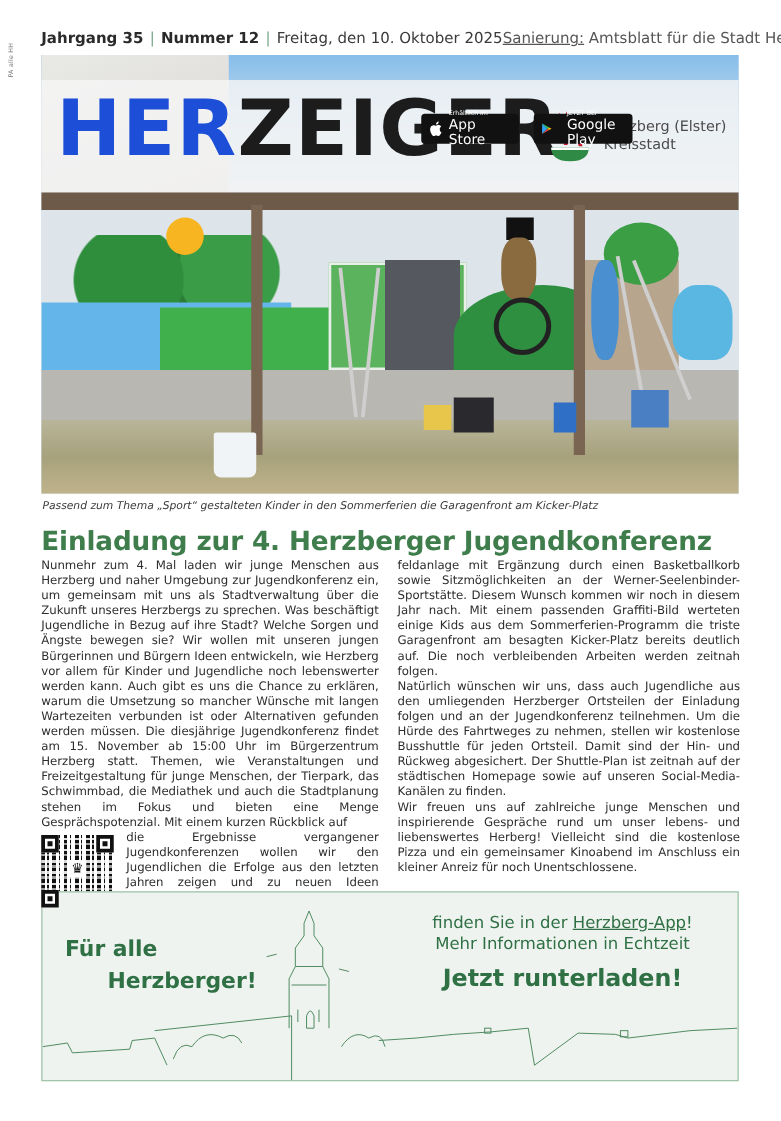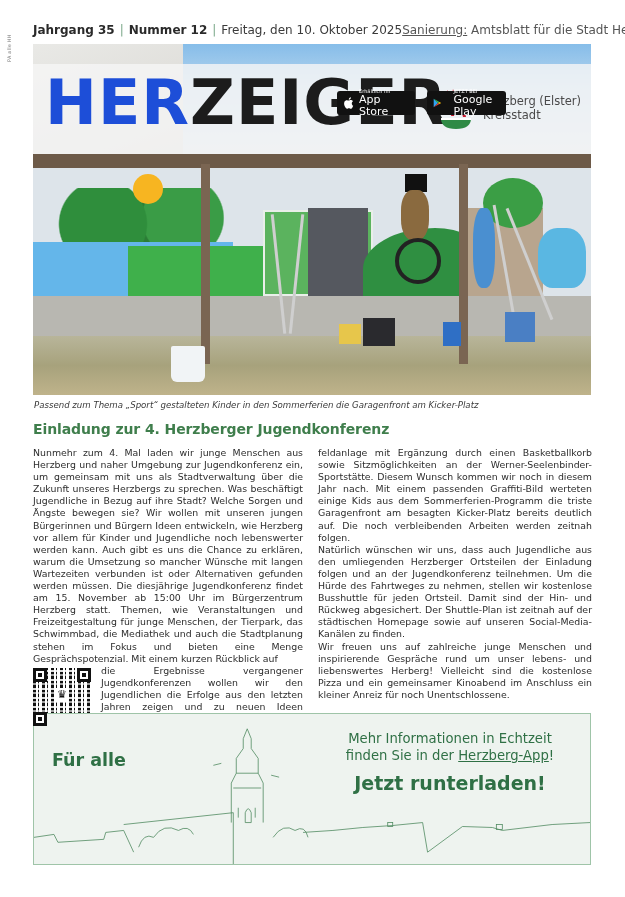--- a/index.html
+++ b/index.html
@@ -48,21 +48,21 @@
   .post { position: absolute; top: 10px; width: 9px; height: 200px; background: #7a6552; }
   .bucket { position: absolute; left: 138px; top: 192px; width: 34px; height: 36px; background: #f1f4f6; border-radius: 2px 2px 6px 6px; }
   .crate1 { position: absolute; left: 306px; top: 170px; width: 22px; height: 20px; background: #e7c64b; }
   .crate2 { position: absolute; left: 330px; top: 164px; width: 32px; height: 28px; background: #2a2a2e; }
   .crate3 { position: absolute; left: 410px; top: 168px; width: 18px; height: 24px; background: #2f6fc5; }
   .stool { position: absolute; left: 472px; top: 158px; width: 30px; height: 30px; background: #4a7fc4; }
   .ladder { position: absolute; width: 3px; height: 120px; background: #cfcfcf; }
 
   .caption { position: absolute; left: 34px; top: 400px; font-size: 8.6px; font-style: italic; color: #3a3a3a; }
 
-  .headline { position: absolute; left: 33px; top: 421px; font-size: 14px; font-weight: bold; color: #3f7e4c; white-space: nowrap; letter-spacing: -0.1px; }
+  .headline { position: absolute; left: 33px; top: 421px; font-size: 21px; font-weight: bold; color: #3f7e4c; white-space: nowrap; letter-spacing: -0.1px; }
 
   .col { position: absolute; top: 447px; font-size: 9.4px; line-height: 12.1px; color: #2d2d2d; text-align: justify; hyphens: auto; }
   .col p { margin: 0; }
   .col-left { left: 33px; width: 270px; }
   .col-right { left: 318px; width: 274px; }
   .qr { float: left; width: 58px; height: 58px; margin: 3px 10px 0 0; position: relative; background:
         repeating-linear-gradient(90deg, #111 0 3px, #fff 3px 5px, #111 5px 6px, #fff 6px 9px),
         #fff; }
   .qr::after { content: ""; position: absolute; inset: 0; background: repeating-linear-gradient(0deg, rgba(255,255,255,0.85) 0 2px, transparent 2px 5px, rgba(255,255,255,0.6) 5px 7px, transparent 7px 9px); }
   .qr .finder { position: absolute; width: 14px; height: 14px; border: 3px solid #111; background: #fff; z-index: 2; }
@@ -182,24 +182,25 @@
       <path d="M212 100 Q215 92 218 100 L218 110 L212 110 Z"></path>
       <path d="M180 52 L188 50 M238 62 L246 64"></path>
       <path d="M240 125 Q250 110 262 118 Q272 112 275 125"></path>
       <path d="M270 120 L300 118 L330 115 L360 113 L390 110 L395 140 L430 114 L460 115 L470 118 L520 112 L558 110"></path>
       <rect x="355" y="110" width="5" height="4"></rect>
       <rect x="464" y="112" width="6" height="5"></rect>
     </g>
   </svg>
   <div class="for-all">
     <div>Für alle</div>
+    <div class="l2">Herzberger!</div>
   </div>
   <div class="info">
+    <div><span>finden Sie in der </span><u>Herzberg-App</u><span>!</span></div>
     <div>Mehr Informationen in Echtzeit</div>
-    <div><span>finden Sie in der </span><u>Herzberg-App</u><span>!</span></div>
   </div>
   <div class="cta">Jetzt runterladen!</div>
 </div>
 
 <div class="store appstore">
   <svg width="12" height="14" viewBox="0 0 12 14">
     <path d="M9.5 7.4c0-1.6 1.3-2.3 1.3-2.4-.7-1-1.8-1.2-2.2-1.2-.9-.1-1.8.6-2.3.6-.5 0-1.2-.5-2-.5C3.2 3.9 2.2 4.5 1.7 5.5c-1.1 1.9-.3 4.7.8 6.2.5.8 1.1 1.6 1.9 1.6.8 0 1-.5 2-.5s1.2.5 2 .5 1.3-.8 1.8-1.5c.6-.8.8-1.6.8-1.7 0 0-1.5-.6-1.5-2.7zM8 2.6c.4-.5.7-1.2.6-1.9-.6 0-1.3.4-1.7.9-.4.4-.7 1.1-.6 1.8.6.1 1.3-.3 1.7-.8z" fill="#fff"></path>
   </svg>
   <div>
     <span class="small">Erhältlich im</span>

